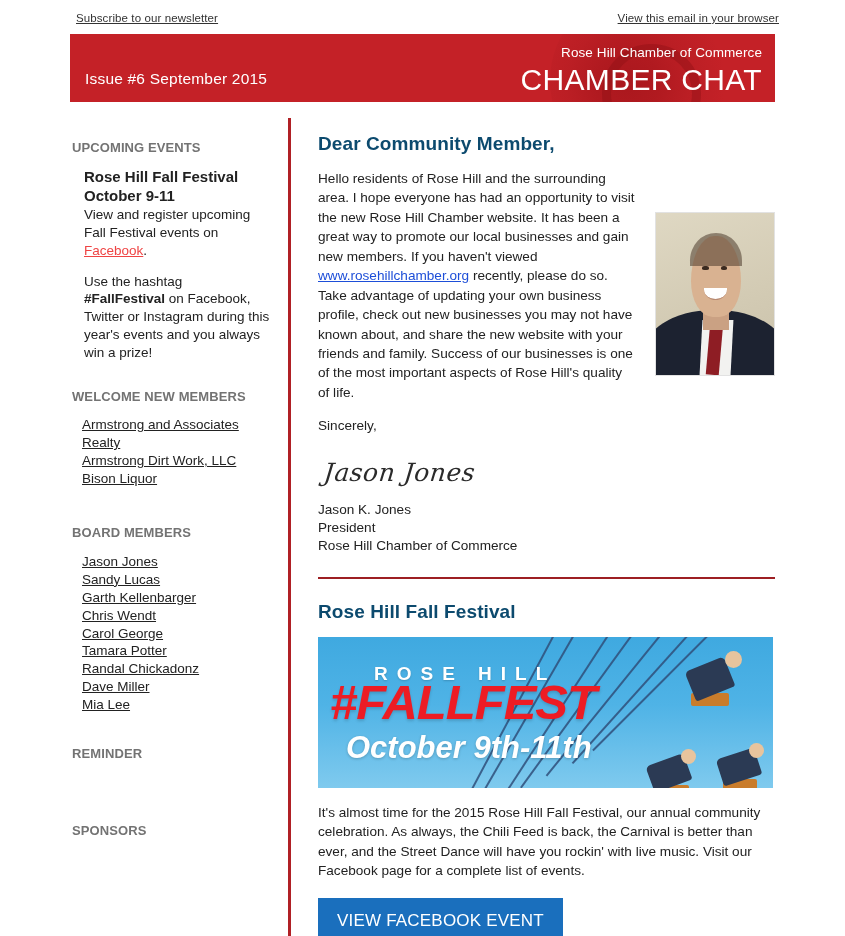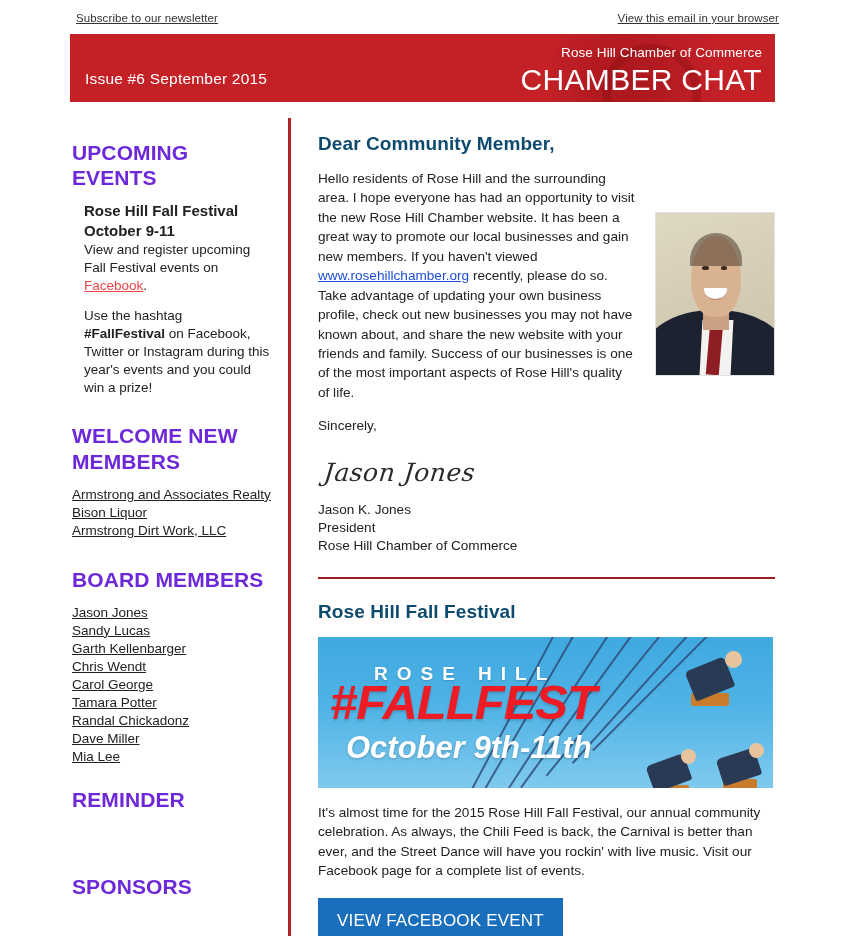--- a/index.html
+++ b/index.html
@@ -104,23 +104,23 @@
   }
 
   
   .sidebar {
     position: absolute;
     left: 72px;
     top: 140px;
     width: 200px;
   }
   .side-h {
-    font-size: 21px;
-    font-weight: bold;
-    color: #6d28d9;
+    font-size: 13px;
+    font-weight: bold;
+    color: #737373;
     line-height: 1.2;
     margin: 0 0 12px 0;
     letter-spacing: 0.1px;
   }
   .side-indent { padding-left: 12px; }
   .evt-title {
     font-size: 15px;
     font-weight: bold;
     line-height: 1.22;
     margin-bottom: 1px;
@@ -133,21 +133,21 @@
   }
   .side-p a, .side-link {
     color: #ef4444;
     text-decoration: underline;
   }
   .gap-sm { height: 13px; }
   .gap-md { height: 22px; }
   .gap-lg { height: 27px; }
   .member-list, .board-list {
     list-style: none;
-    margin: 0;
+    margin: 10px;
     padding: 0;
   }
   .member-list li, .board-list li {
     font-size: 13.5px;
     line-height: 1.33;
   }
   .member-list li a, .board-list li a {
     color: #222222;
     text-decoration: underline;
   }
@@ -379,30 +379,30 @@
 <div class="sidebar">
 
   <h2 class="side-h">UPCOMING EVENTS</h2>
 
   <div class="side-indent">
     <div class="evt-title">Rose Hill Fall Festival</div>
     <div class="evt-title">October 9-11</div>
     <p class="side-p"><span>View and register upcoming Fall Festival events on </span><a href="#" class="side-link">Facebook</a><span>.</span></p>
     <div class="gap-sm"></div>
     <p class="side-p">Use the hashtag</p>
-    <p class="side-p"><b>#FallFestival</b><span> on Facebook, Twitter or Instagram during this year's events and you could win a prize!</span></p>
+    <p class="side-p"><b>#FallFestival</b><span> on Facebook, Twitter or Instagram during this year's events and you always win a prize!</span></p>
   </div>
 
   <div class="gap-lg"></div>
 
   <h2 class="side-h">WELCOME NEW MEMBERS</h2>
   <ul class="member-list side-indent">
     <li><a href="#">Armstrong and Associates Realty</a></li>
+    <li><a href="#">Armstrong Dirt Work, LLC</a></li>
     <li><a href="#">Bison Liquor</a></li>
-    <li><a href="#">Armstrong Dirt Work, LLC</a></li>
   </ul>
 
   <div class="gap-lg"></div>
 
   <h2 class="side-h">BOARD MEMBERS</h2>
   <ul class="board-list side-indent">
     <li><a href="#">Jason Jones</a></li>
     <li><a href="#">Sandy Lucas</a></li>
     <li><a href="#">Garth Kellenbarger</a></li>
     <li><a href="#">Chris Wendt</a></li>

